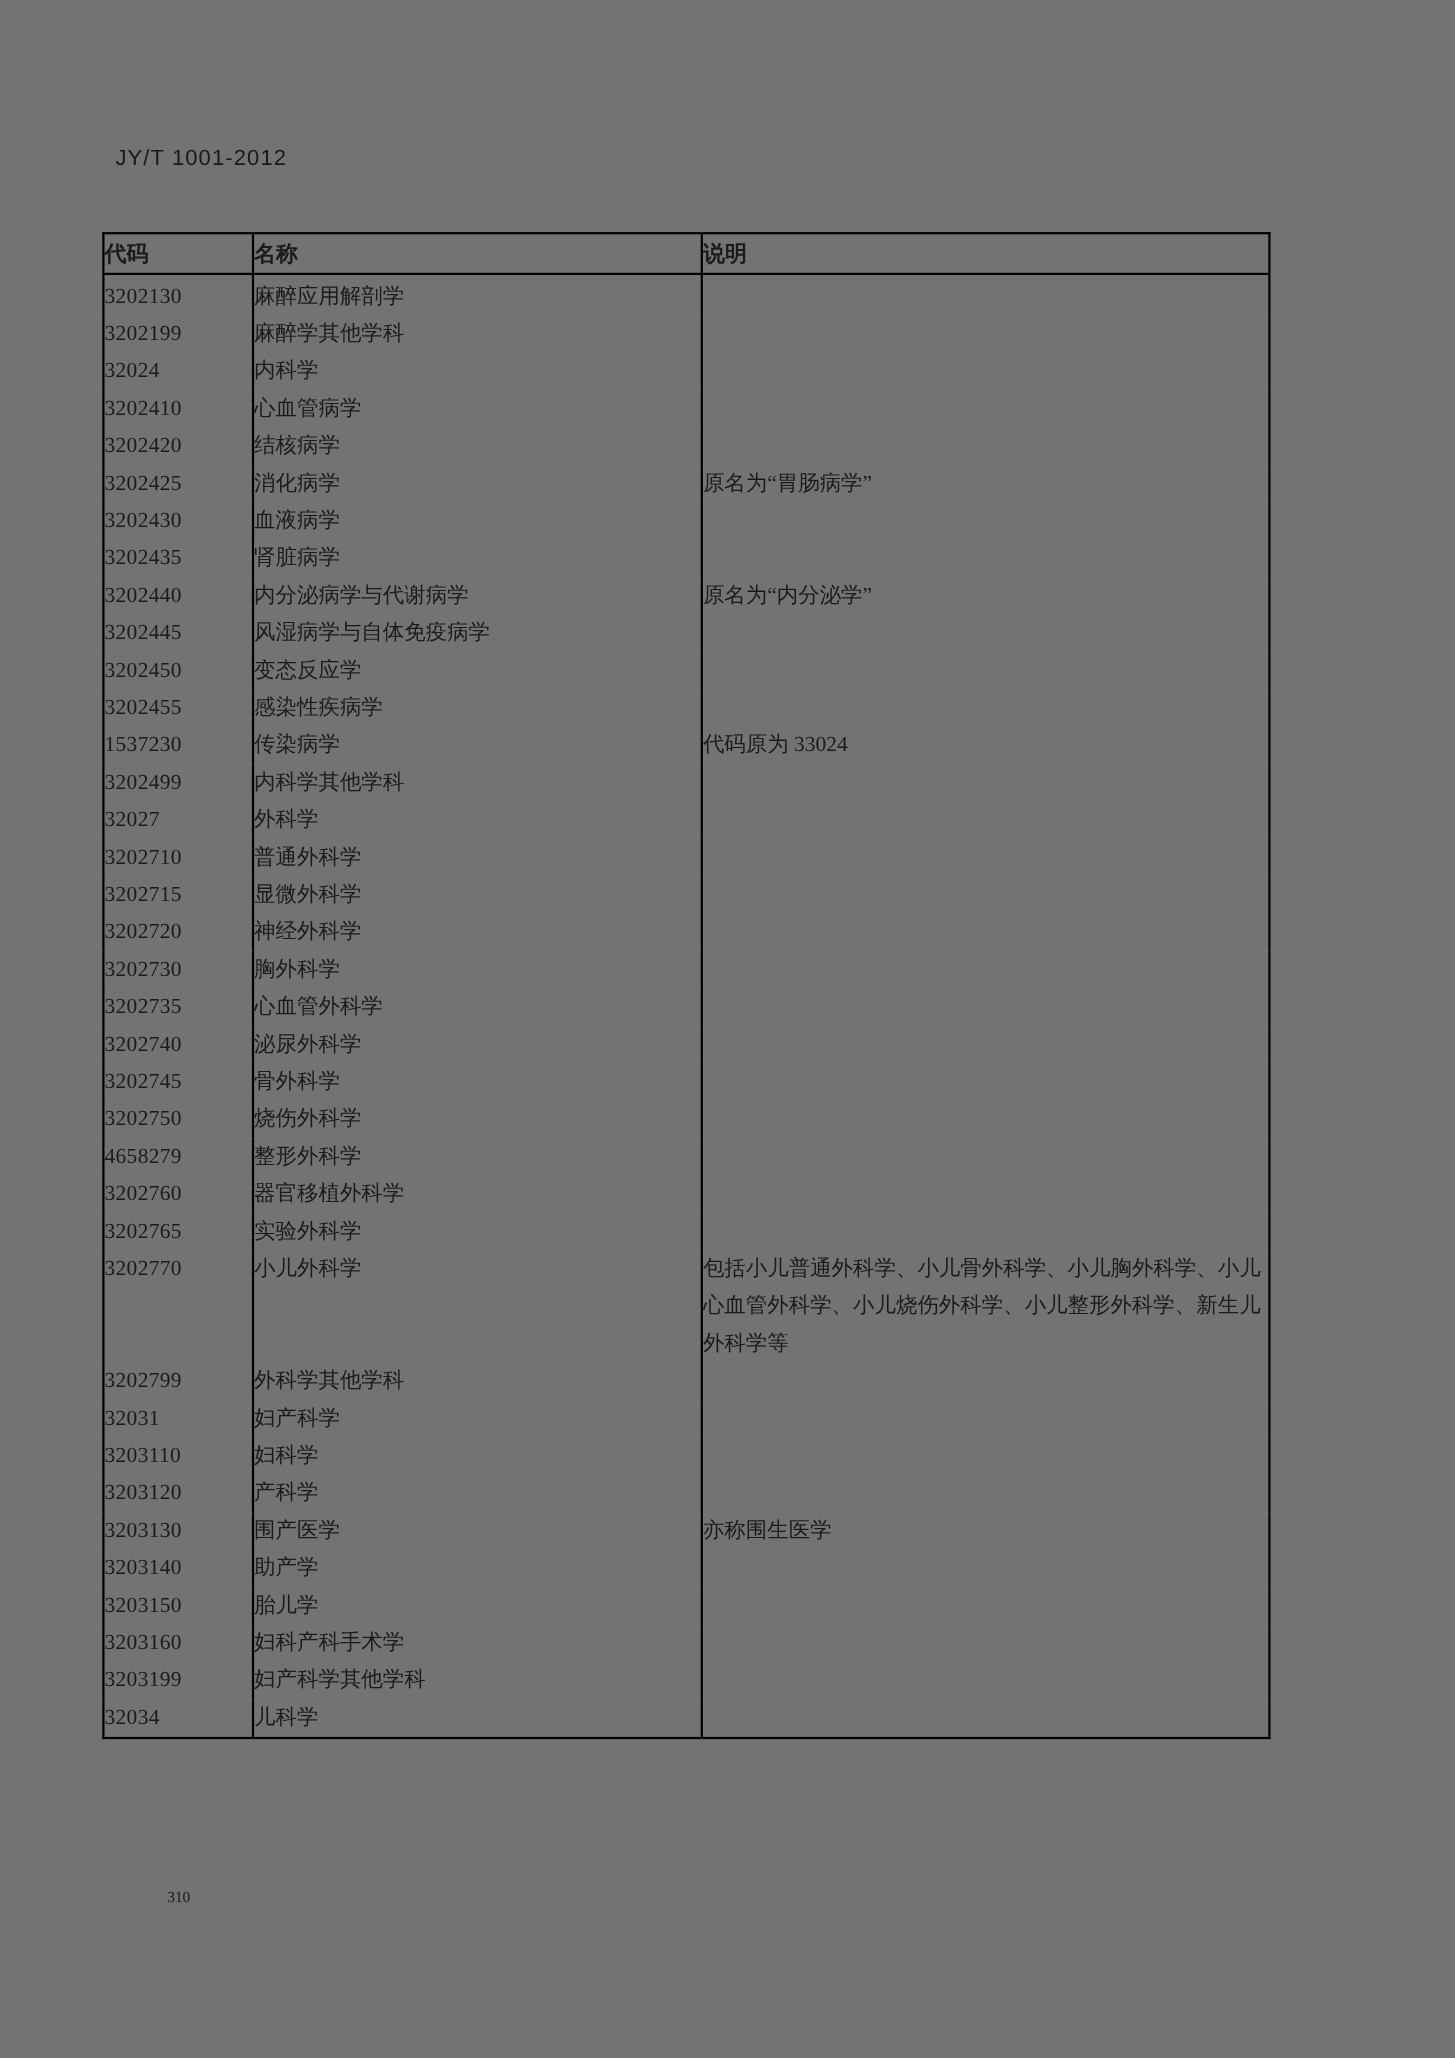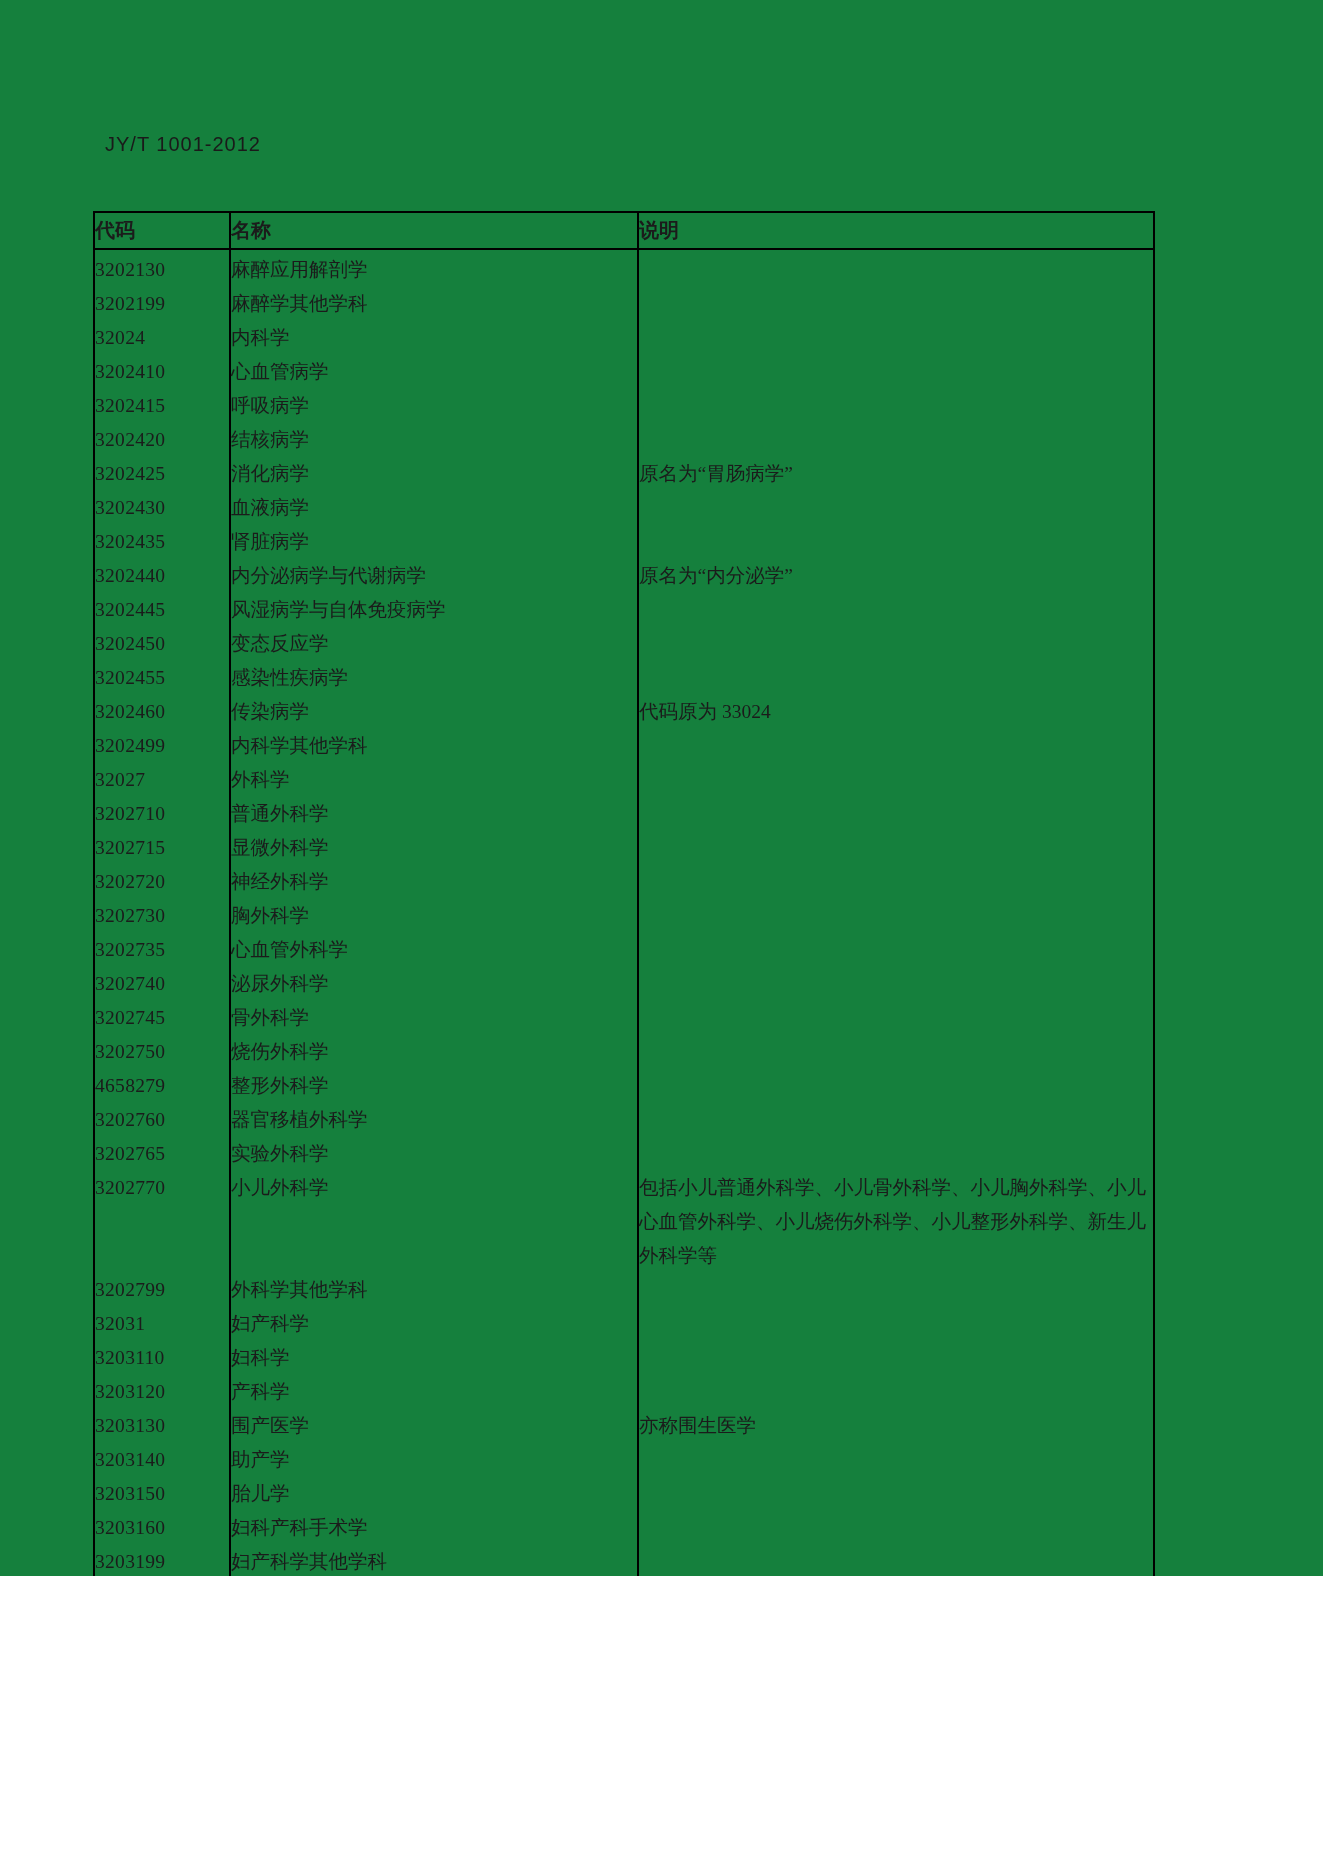--- a/index.html
+++ b/index.html
@@ -1,21 +1,21 @@
 <!DOCTYPE html>
 <html><head>
 <meta charset="utf-8">
 <style>
   * { margin: 0; padding: 0; box-sizing: border-box; }
   html, body { background: #ffffff; }
   .page {
     position: relative;
     width: 1323px;
-    height: 1576px;
-    background: #15803d;
+    height: 1871px;
+    background: #737373;
     overflow: hidden;
     font-family: "Liberation Serif", "DejaVu Serif", serif;
     color: #1b1b1b;
   }
   .doc-code {
     position: absolute;
     left: 105px;
     top: 133px;
     font-family: "Liberation Sans", "DejaVu Sans", sans-serif;
     font-size: 20px;
@@ -102,25 +102,20 @@
           <td class="cell-code">32024</td>
           <td class="cell-name">内科学</td>
           <td class="cell-desc"></td>
         </tr>
         <tr>
           <td class="cell-code">3202410</td>
           <td class="cell-name">心血管病学</td>
           <td class="cell-desc"></td>
         </tr>
         <tr>
-          <td class="cell-code">3202415</td>
-          <td class="cell-name">呼吸病学</td>
-          <td class="cell-desc"></td>
-        </tr>
-        <tr>
           <td class="cell-code">3202420</td>
           <td class="cell-name">结核病学</td>
           <td class="cell-desc"></td>
         </tr>
         <tr>
           <td class="cell-code">3202425</td>
           <td class="cell-name">消化病学</td>
           <td class="cell-desc">原名为“胃肠病学”</td>
         </tr>
         <tr>
@@ -147,21 +142,21 @@
           <td class="cell-code">3202450</td>
           <td class="cell-name">变态反应学</td>
           <td class="cell-desc"></td>
         </tr>
         <tr>
           <td class="cell-code">3202455</td>
           <td class="cell-name">感染性疾病学</td>
           <td class="cell-desc"></td>
         </tr>
         <tr>
-          <td class="cell-code">3202460</td>
+          <td class="cell-code">1537230</td>
           <td class="cell-name">传染病学</td>
           <td class="cell-desc">代码原为 33024</td>
         </tr>
         <tr>
           <td class="cell-code">3202499</td>
           <td class="cell-name">内科学其他学科</td>
           <td class="cell-desc"></td>
         </tr>
         <tr>
           <td class="cell-code">32027</td>

